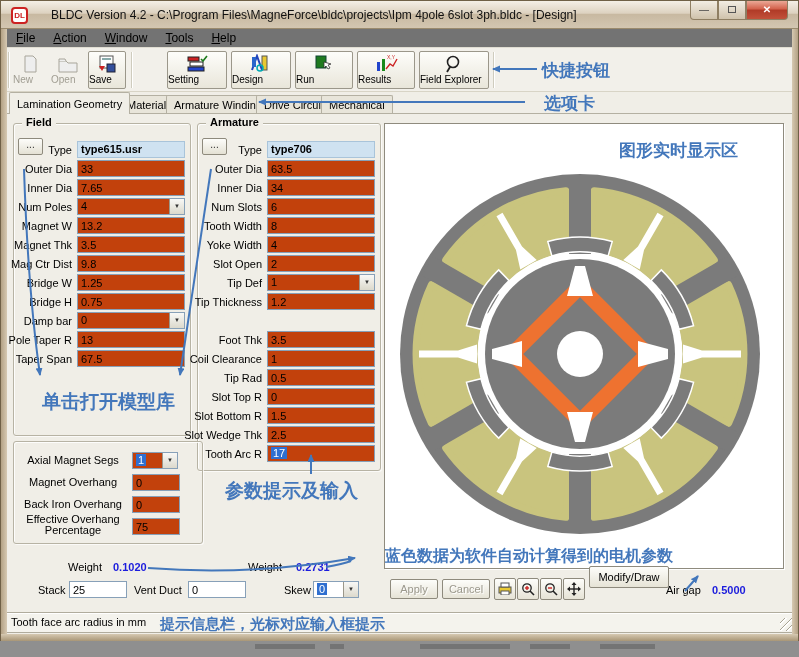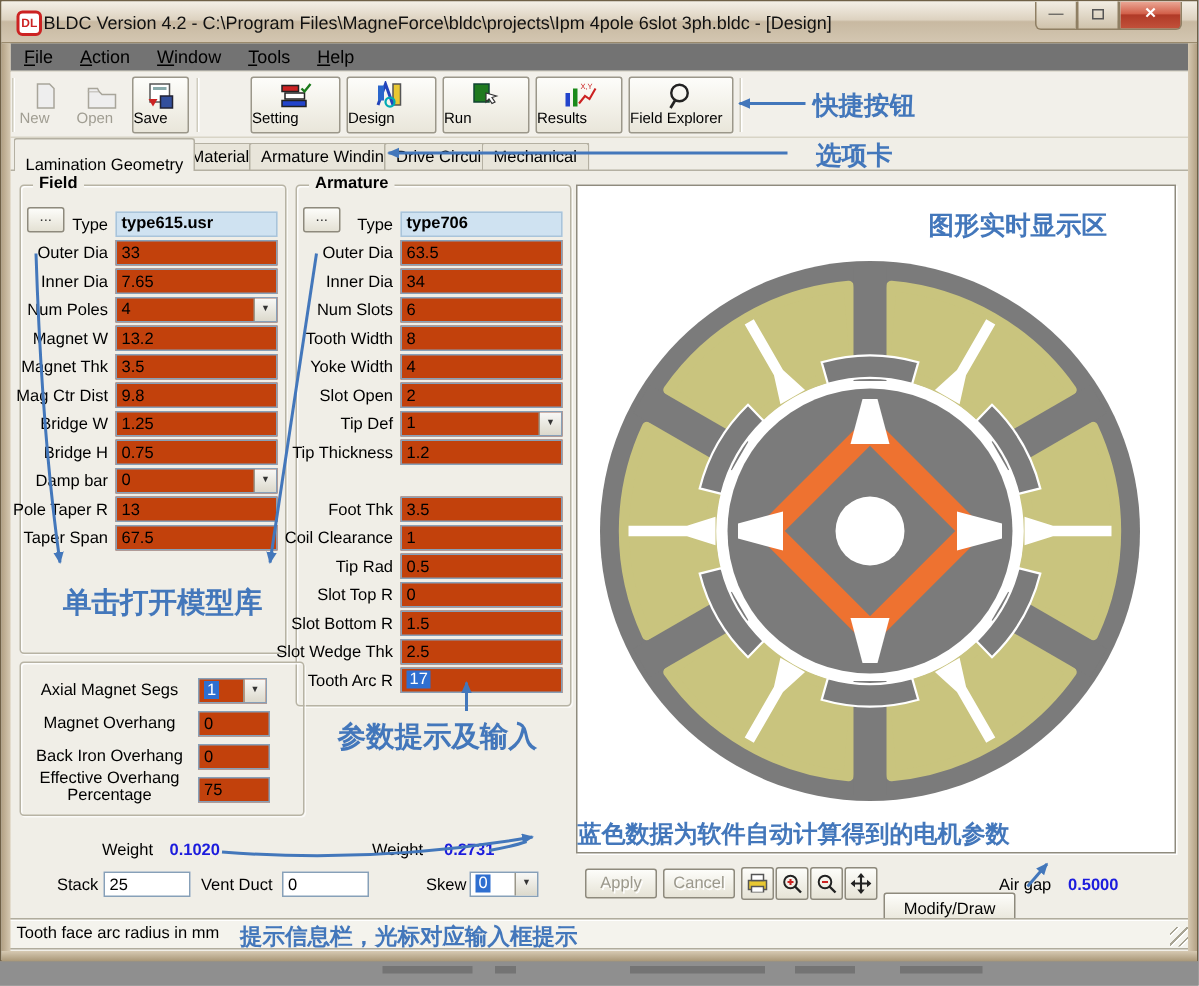--- a/index.html
+++ b/index.html
@@ -4,21 +4,21 @@
 <style>
   html,body{margin:0;padding:0;background:#8e8e8e;font-family:"Liberation Sans",sans-serif;}
   *{box-sizing:border-box;}
   #stage{position:relative;width:799px;height:657px;overflow:hidden;background:#8e8e8e;}
   
   .window{position:absolute;left:0;top:0;width:799px;height:641px;border:1px solid #6f6046;background:#f0eee7;}
   .titlebar{position:absolute;left:0;top:0;width:797px;height:28px;
     background:linear-gradient(#f4efe6,#ddd2c0 45%,#c8b9a1 50%,#d3c6b1);border-bottom:1px solid #9a8a6d;}
   .title-icon{position:absolute;left:10px;top:6px;width:17px;height:17px;background:#fff;border:2px solid #cc2222;
     border-radius:4px;color:#cc2222;font-size:8px;font-weight:bold;text-align:center;line-height:13px;}
-  .title-text{position:absolute;left:28px;top:7px;font-size:12px;color:#111;white-space:nowrap;}
+  .title-text{position:absolute;left:50px;top:7px;font-size:12px;color:#111;white-space:nowrap;}
   .winbtns{position:absolute;right:10px;top:0;height:19px;display:flex;}
   .wb{width:28px;height:19px;border:1px solid #8f7f63;border-top:none;background:linear-gradient(#f2ede3,#cfc2ab);
     color:#444;font-size:10px;text-align:center;line-height:17px;}
   .wb.min{border-radius:0 0 0 4px;}
   .wb.close{width:42px;border-radius:0 0 4px 0;background:linear-gradient(#eba896,#d2604a 45%,#b03a27 50%,#c2513a);
     color:#fff;font-weight:bold;}
   .wb .sq{display:inline-block;width:8px;height:7px;border:1px solid #555;margin-top:5px;}
   .border-l{position:absolute;left:0;top:28px;width:6px;height:605px;background:linear-gradient(90deg,#b3a184,#d6c9b2);}
   .border-r{position:absolute;left:791px;top:28px;width:6px;height:605px;background:linear-gradient(90deg,#d6c9b2,#b3a184);}
   .border-b{position:absolute;left:0;top:633px;width:797px;height:7px;background:linear-gradient(#d6c9b2,#a89676);}
@@ -32,21 +32,21 @@
   .tbtn{position:absolute;top:3px;height:38px;border:1px solid #9b978a;border-radius:2px;
     background:linear-gradient(#fdfdfa,#e9e6da);font-size:10px;color:#000;padding-top:2px;}
   .tbtn.flat{border-color:transparent;background:transparent;}
   .tbtn.disabled{color:#a09d92;}
   .tbtn svg{display:block;margin:0 auto;}
   .tsep{position:absolute;top:4px;width:2px;height:36px;border-left:1px solid #cfccbe;border-right:1px solid #fff;}
   .tabrow{position:absolute;left:6px;top:91px;width:785px;height:22px;background:#f0eee7;}
   .tabrow::after{content:"";position:absolute;left:0;right:0;bottom:0;border-bottom:1px solid #b4b0a2;}
   .tab{position:absolute;bottom:0;height:19px;border:1px solid #b4b0a2;border-bottom:none;border-radius:2px 2px 0 0;
     background:#e8e5da;font-size:11px;padding:3px 7px 0 7px;color:#000;white-space:nowrap;}
-  .tab.active{height:22px;background:#f0eee7;z-index:3;padding-top:11px;font-weight:normal;}
+  .tab.active{height:22px;background:#f0eee7;z-index:3;padding-top:5px;font-weight:normal;}
   .groupbox{position:absolute;border:1px solid #b7b3a4;border-radius:3px;box-shadow:1px 1px 0 rgba(255,255,255,.85) inset,1px 1px 0 rgba(255,255,255,.7);}
   .gtitle{position:absolute;top:-8px;left:8px;background:#f0eee7;padding:0 4px;font-size:11px;font-weight:bold;}
   .browse{position:absolute;left:4px;top:14px;width:25px;height:17px;border:1px solid #8e8a7d;border-radius:2px;
     background:linear-gradient(#fdfdfa,#e4e1d4);font-size:10px;line-height:12px;text-align:center;color:#333;}
   .frow{position:absolute;left:0;width:100%;height:17px;}
   .rl{position:absolute;right:118px;top:3px;font-size:11px;color:#000;white-space:nowrap;}
   .ri{position:absolute;left:63px;top:0;width:108px;height:17px;border:1px solid #87a0b8;background:#c2410c;
     font-size:11px;padding:1px 0 0 3px;color:#000;font-family:"Liberation Sans",sans-serif;}
   .arm .ri{left:69px;}
   .hlval{background:var(--c-type_hl);border:1px solid #a9c4da;font-weight:bold;}
@@ -406,21 +406,21 @@
         </svg></div>
   <div class="btn iconbtn" style="left:562px;top:577px">
     <svg width="14" height="14">
           <line x1="7" y1="1" x2="7" y2="13" stroke="#222" stroke-width="1.4"></line>
           <line x1="1" y1="7" x2="13" y2="7" stroke="#222" stroke-width="1.4"></line>
           <path d="M7 0 l2.5 3 h-5 z" fill="#222"></path>
           <path d="M7 14 l2.5 -3 h-5 z" fill="#222"></path>
           <path d="M0 7 l3 -2.5 v5 z" fill="#222"></path>
           <path d="M14 7 l-3 -2.5 v5 z" fill="#222"></path>
         </svg></div>
-  <div class="btn" style="left:588px;top:594px;width:88px;height:22px;padding-top:4px">Modify/Draw</div>
+  <div class="btn" style="left:588px;top:565px;width:80px;height:22px;padding-top:4px">Modify/Draw</div>
   <span class="blabel" style="left:665px;top:583px">Air gap</span>
   <span class="bvalue" style="left:703px;top:583px">0.5000</span>
 
   <div class="statusbar">
     <span class="status-msg">Tooth face arc radius in mm</span>
     <span class="cn" style="left:155px;top:2px;font-size:15px">提示信息栏，光标对应输入框提示</span>
     <div class="grip"></div>
   </div>
 
   <div class="border-l"></div>

